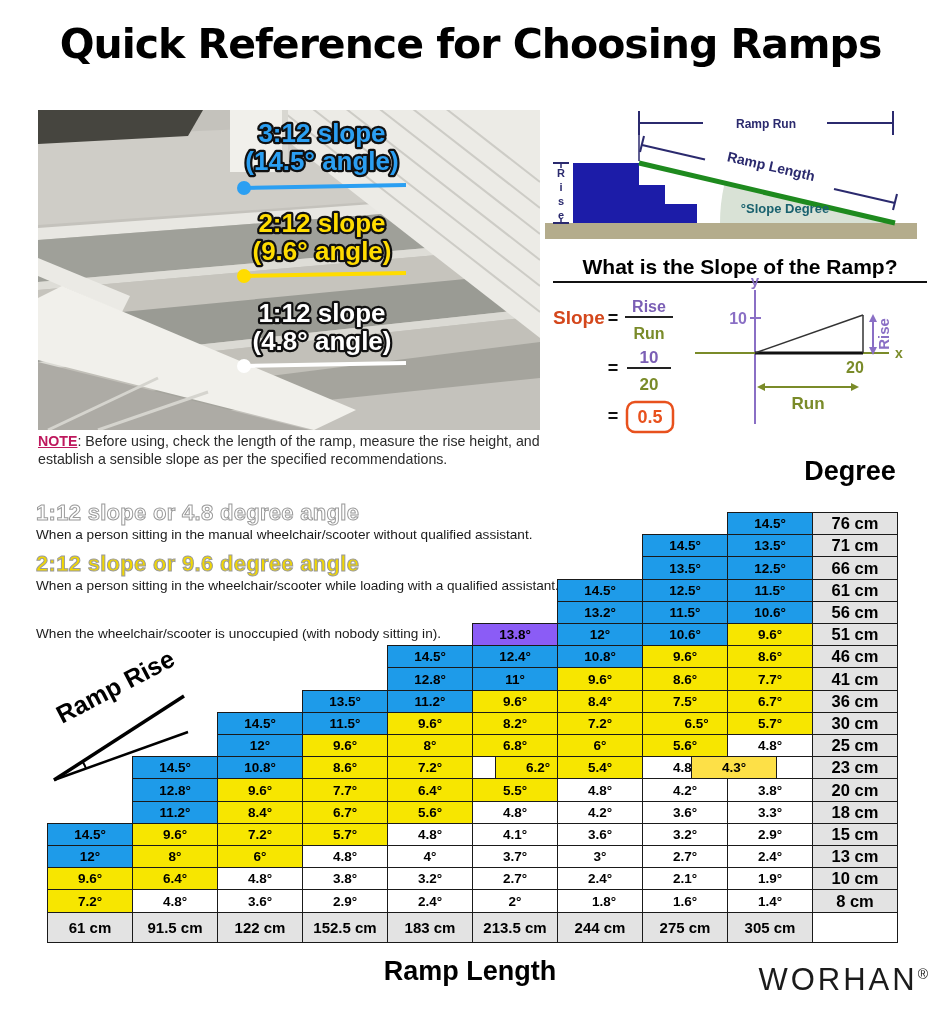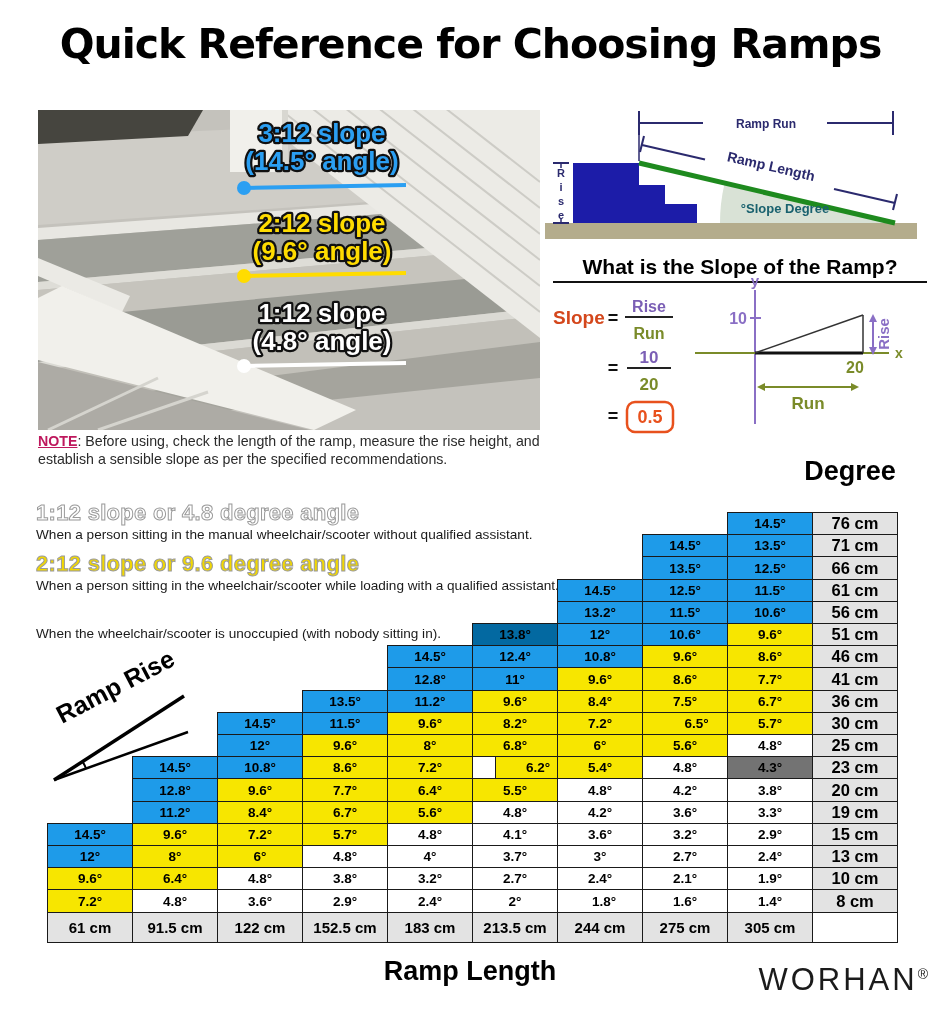--- a/index.html
+++ b/index.html
@@ -193,21 +193,21 @@
       <div class="tcell" style="left: 680px; top: 44px; width: 86px; height: 24px; background: rgb(30, 155, 233);">12.5°</div>
       <div class="tcell hcell" style="left: 765px; top: 44px; width: 86px; height: 24px; background: rgb(227, 227, 227);">66 cm</div>
       <div class="tcell" style="left: 510px; top: 67px; width: 86px; height: 23px; background: rgb(30, 155, 233);">14.5°</div>
       <div class="tcell" style="left: 595px; top: 67px; width: 86px; height: 23px; background: rgb(30, 155, 233);">12.5°</div>
       <div class="tcell" style="left: 680px; top: 67px; width: 86px; height: 23px; background: rgb(30, 155, 233);">11.5°</div>
       <div class="tcell hcell" style="left: 765px; top: 67px; width: 86px; height: 23px; background: rgb(227, 227, 227);">61 cm</div>
       <div class="tcell" style="left: 510px; top: 89px; width: 86px; height: 23px; background: rgb(30, 155, 233);">13.2°</div>
       <div class="tcell" style="left: 595px; top: 89px; width: 86px; height: 23px; background: rgb(30, 155, 233);">11.5°</div>
       <div class="tcell" style="left: 680px; top: 89px; width: 86px; height: 23px; background: rgb(30, 155, 233);">10.6°</div>
       <div class="tcell hcell" style="left: 765px; top: 89px; width: 86px; height: 23px; background: rgb(227, 227, 227);">56 cm</div>
-      <div class="tcell" style="left: 425px; top: 111px; width: 86px; height: 23px; background: #0369a1;">13.8°</div>
+      <div class="tcell" style="left: 425px; top: 111px; width: 86px; height: 23px; background: #8b5cf6;">13.8°</div>
       <div class="tcell" style="left: 510px; top: 111px; width: 86px; height: 23px; background: rgb(30, 155, 233);">12°</div>
       <div class="tcell" style="left: 595px; top: 111px; width: 86px; height: 23px; background: rgb(30, 155, 233);">10.6°</div>
       <div class="tcell" style="left: 680px; top: 111px; width: 86px; height: 23px; background: rgb(247, 230, 0);">9.6°</div>
       <div class="tcell hcell" style="left: 765px; top: 111px; width: 86px; height: 23px; background: rgb(227, 227, 227);">51 cm</div>
       <div class="tcell" style="left: 340px; top: 133px; width: 86px; height: 23px; background: rgb(30, 155, 233);">14.5°</div>
       <div class="tcell" style="left: 425px; top: 133px; width: 86px; height: 23px; background: rgb(30, 155, 233);">12.4°</div>
       <div class="tcell" style="left: 510px; top: 133px; width: 86px; height: 23px; background: rgb(30, 155, 233);">10.8°</div>
       <div class="tcell" style="left: 595px; top: 133px; width: 86px; height: 23px; background: rgb(247, 230, 0);">9.6°</div>
       <div class="tcell" style="left: 680px; top: 133px; width: 86px; height: 23px; background: rgb(247, 230, 0);">8.6°</div>
       <div class="tcell hcell" style="left: 765px; top: 133px; width: 86px; height: 23px; background: rgb(227, 227, 227);">46 cm</div>
@@ -240,40 +240,40 @@
       <div class="tcell" style="left: 595px; top: 222px; width: 86px; height: 23px; background: rgb(247, 230, 0);">5.6°</div>
       <div class="tcell" style="left: 680px; top: 222px; width: 86px; height: 23px; background: rgb(255, 255, 255);">4.8°</div>
       <div class="tcell hcell" style="left: 765px; top: 222px; width: 86px; height: 23px; background: rgb(227, 227, 227);">25 cm</div>
       <div class="tcell" style="left: 85px; top: 244px; width: 86px; height: 23px; background: rgb(30, 155, 233);">14.5°</div>
       <div class="tcell" style="left: 170px; top: 244px; width: 86px; height: 23px; background: rgb(30, 155, 233);">10.8°</div>
       <div class="tcell" style="left: 255px; top: 244px; width: 86px; height: 23px; background: rgb(247, 230, 0);">8.6°</div>
       <div class="tcell" style="left: 340px; top: 244px; width: 86px; height: 23px; background: rgb(247, 230, 0);">7.2°</div>
       <div class="tcell" style="left: 448px; top: 244px; width: 86px; height: 23px; background: rgb(247, 230, 0);">6.2°</div>
       <div class="tcell" style="left: 510px; top: 244px; width: 86px; height: 23px; background: rgb(247, 230, 0);">5.4°</div>
       <div class="tcell" style="left: 595px; top: 244px; width: 86px; height: 23px; background: rgb(255, 255, 255);">4.8°</div>
-      <div class="tcell" style="left: 680px; top: 244px; width: 86px; height: 23px; background: #737373;">4.3°</div>
+      <div class="tcell" style="left: 644px; top: 244px; width: 86px; height: 23px; background: #fde047;">4.3°</div>
       <div class="tcell hcell" style="left: 765px; top: 244px; width: 86px; height: 23px; background: rgb(227, 227, 227);">23 cm</div>
       <div class="tcell" style="left: 85px; top: 266px; width: 86px; height: 24px; background: rgb(30, 155, 233);">12.8°</div>
       <div class="tcell" style="left: 170px; top: 266px; width: 86px; height: 24px; background: rgb(247, 230, 0);">9.6°</div>
       <div class="tcell" style="left: 255px; top: 266px; width: 86px; height: 24px; background: rgb(247, 230, 0);">7.7°</div>
       <div class="tcell" style="left: 340px; top: 266px; width: 86px; height: 24px; background: rgb(247, 230, 0);">6.4°</div>
       <div class="tcell" style="left: 425px; top: 266px; width: 86px; height: 24px; background: rgb(247, 230, 0);">5.5°</div>
       <div class="tcell" style="left: 510px; top: 266px; width: 86px; height: 24px; background: rgb(255, 255, 255);">4.8°</div>
       <div class="tcell" style="left: 595px; top: 266px; width: 86px; height: 24px; background: rgb(255, 255, 255);">4.2°</div>
       <div class="tcell" style="left: 680px; top: 266px; width: 86px; height: 24px; background: rgb(255, 255, 255);">3.8°</div>
       <div class="tcell hcell" style="left: 765px; top: 266px; width: 86px; height: 24px; background: rgb(227, 227, 227);">20 cm</div>
       <div class="tcell" style="left: 85px; top: 289px; width: 86px; height: 23px; background: rgb(30, 155, 233);">11.2°</div>
       <div class="tcell" style="left: 170px; top: 289px; width: 86px; height: 23px; background: rgb(247, 230, 0);">8.4°</div>
       <div class="tcell" style="left: 255px; top: 289px; width: 86px; height: 23px; background: rgb(247, 230, 0);">6.7°</div>
       <div class="tcell" style="left: 340px; top: 289px; width: 86px; height: 23px; background: rgb(247, 230, 0);">5.6°</div>
       <div class="tcell" style="left: 425px; top: 289px; width: 86px; height: 23px; background: rgb(255, 255, 255);">4.8°</div>
       <div class="tcell" style="left: 510px; top: 289px; width: 86px; height: 23px; background: rgb(255, 255, 255);">4.2°</div>
       <div class="tcell" style="left: 595px; top: 289px; width: 86px; height: 23px; background: rgb(255, 255, 255);">3.6°</div>
       <div class="tcell" style="left: 680px; top: 289px; width: 86px; height: 23px; background: rgb(255, 255, 255);">3.3°</div>
-      <div class="tcell hcell" style="left: 765px; top: 289px; width: 86px; height: 23px; background: rgb(227, 227, 227);">19 cm</div>
+      <div class="tcell hcell" style="left: 765px; top: 289px; width: 86px; height: 23px; background: rgb(227, 227, 227);">18 cm</div>
       <div class="tcell" style="left: 0px; top: 311px; width: 86px; height: 23px; background: rgb(30, 155, 233);">14.5°</div>
       <div class="tcell" style="left: 85px; top: 311px; width: 86px; height: 23px; background: rgb(247, 230, 0);">9.6°</div>
       <div class="tcell" style="left: 170px; top: 311px; width: 86px; height: 23px; background: rgb(247, 230, 0);">7.2°</div>
       <div class="tcell" style="left: 255px; top: 311px; width: 86px; height: 23px; background: rgb(247, 230, 0);">5.7°</div>
       <div class="tcell" style="left: 340px; top: 311px; width: 86px; height: 23px; background: rgb(255, 255, 255);">4.8°</div>
       <div class="tcell" style="left: 425px; top: 311px; width: 86px; height: 23px; background: rgb(255, 255, 255);">4.1°</div>
       <div class="tcell" style="left: 510px; top: 311px; width: 86px; height: 23px; background: rgb(255, 255, 255);">3.6°</div>
       <div class="tcell" style="left: 595px; top: 311px; width: 86px; height: 23px; background: rgb(255, 255, 255);">3.2°</div>
       <div class="tcell" style="left: 680px; top: 311px; width: 86px; height: 23px; background: rgb(255, 255, 255);">2.9°</div>
       <div class="tcell hcell" style="left: 765px; top: 311px; width: 86px; height: 23px; background: rgb(227, 227, 227);">15 cm</div>

